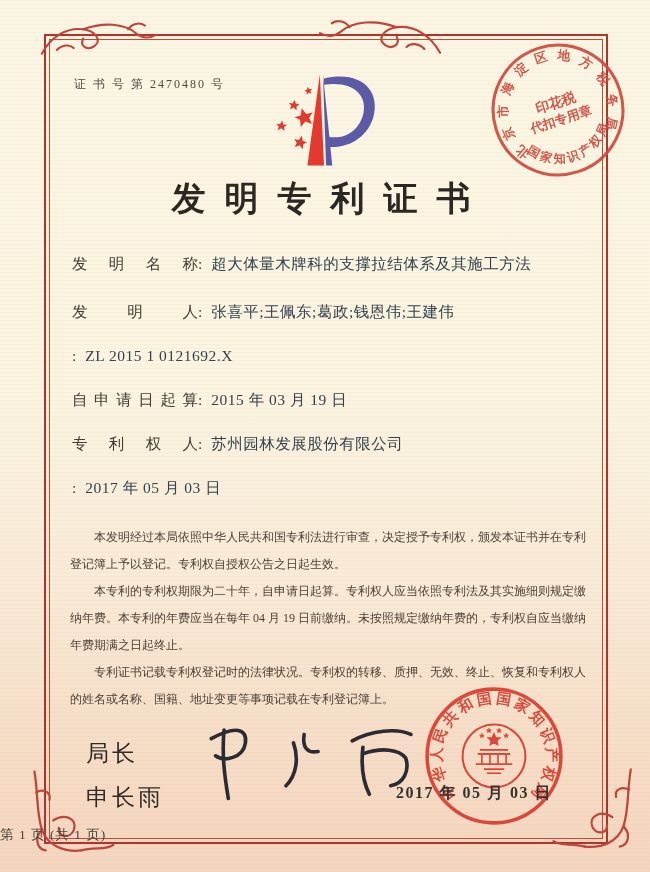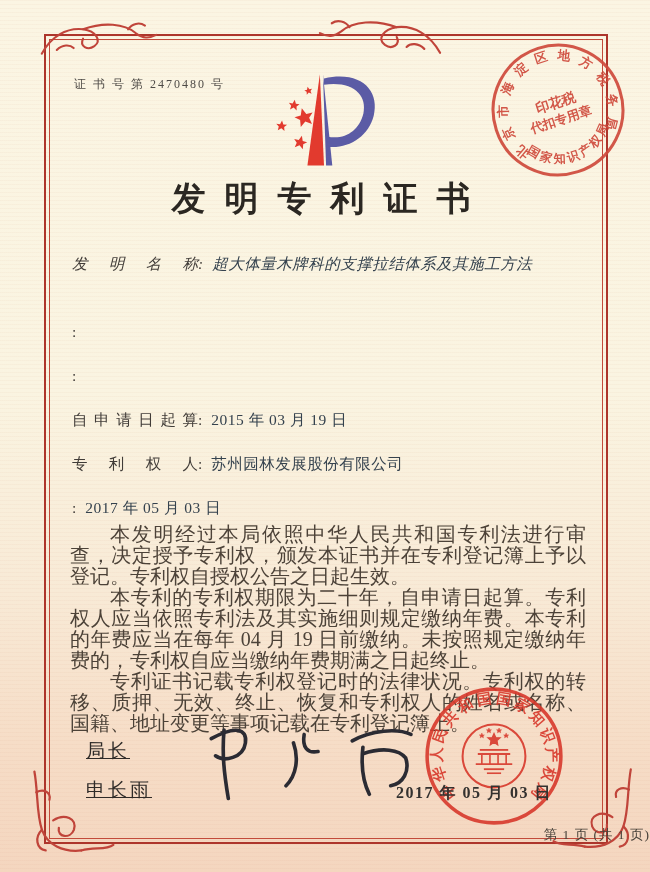--- a/index.html
+++ b/index.html
@@ -13,34 +13,34 @@
   .frame{position:absolute;left:44px;top:34px;right:42px;bottom:28px;border:2px solid #ad352b;z-index:2;}
   .frame-inner{position:absolute;inset:3px;border:1.5px solid #c24a3a;}
   .orn{position:absolute;z-index:3;color:#c0443a;}
   .cert-number{position:absolute;left:74px;top:76px;z-index:3;font-size:12px;letter-spacing:2px;color:#4e4a46;}
   .logo{position:absolute;left:266px;top:68px;width:116px;height:112px;z-index:3;}
   .tax-stamp{position:absolute;left:482px;top:34px;width:152px;height:152px;z-index:4;opacity:.92;}
   .title{position:absolute;left:0;right:8px;top:176px;z-index:3;text-align:center;
          font-size:34px;font-weight:bold;color:#2b2722;letter-spacing:19px;text-indent:19px;}
   .fields{position:absolute;left:72px;top:252px;right:58px;z-index:3;}
   .field-row{display:flex;align-items:flex-start;margin-bottom:20px;font-size:15.5px;line-height:24px;}
-  .field-row.first{margin-bottom:44px;font-style:italic;}
+  .field-row.first{margin-bottom:24px;}
   .field-label{display:inline-block;width:126px;text-align:justify;text-align-last:justify;color:#413c38;flex:0 0 auto;}
   .field-colon{color:#413c38;margin-right:9px;flex:0 0 auto;}
   .field-value{color:#35424e;letter-spacing:.5px;}
   .body-text{position:absolute;left:70px;right:64px;top:524px;z-index:3;color:#4c4238;
-             font-size:20px;line-height:21px;text-align:justify;}
+             font-size:12px;line-height:27px;text-align:justify;}
   .body-text p{margin:0;text-indent:2em;}
-  .sign-block{position:absolute;left:86px;top:738px;z-index:3;color:#2f2b28;font-size:19px;text-decoration:underline;}
+  .sign-block{position:absolute;left:86px;top:738px;z-index:3;color:#2f2b28;font-size:23px;}
   .sign-block div{margin-bottom:13px;letter-spacing:3px;}
   .signature-svg{position:absolute;left:192px;top:710px;width:235px;height:98px;z-index:3;}
   .seal{position:absolute;left:418px;top:680px;width:152px;height:152px;z-index:4;opacity:.9;}
   .seal-date{position:absolute;left:396px;top:783px;z-index:5;font-size:16px;font-weight:bold;
              letter-spacing:1.5px;color:#343230;}
-  .footer{position:absolute;left:0;right:0;top:826px;z-index:3;text-align:right;
+  .footer{position:absolute;left:0;right:0;top:826px;z-index:3;text-align:left;
           font-size:13.5px;letter-spacing:1px;color:#49433b;}
   svg text{font-family:"Liberation Serif","DejaVu Serif",serif;}
 </style>
 </head>
 <body>
 
 <div class="page">
 
   <svg width="0" height="0" style="position:absolute" aria-hidden="true">
     <defs>
@@ -125,24 +125,27 @@
 
   <div class="title">发明专利证书</div>
 
   <div class="fields">
     <div class="field-row first">
       <span class="field-label">发明名称</span>
         <span class="field-colon">:</span>
       <span class="field-value">超大体量木牌科的支撑拉结体系及其施工方法</span>
     </div>
     <div class="field-row">
-        <span class="field-colon">:</span>
-    </div>
-    <div class="field-row">
-        <span class="field-colon">:</span>
+      <span class="field-label">发明人</span>
+        <span class="field-colon">:</span>
+      <span class="field-value">张喜平;王佩东;葛政;钱恩伟;王建伟</span>
+    </div>
+    <div class="field-row">
+        <span class="field-colon">:</span>
+      <span class="field-value">ZL 2015 1 0121692.X</span>
     </div>
     <div class="field-row">
       <span class="field-label">自申请日起算</span>
         <span class="field-colon">:</span>
       <span class="field-value">2015 年 03 月 19 日</span>
     </div>
     <div class="field-row">
       <span class="field-label">专利权人</span>
         <span class="field-colon">:</span>
       <span class="field-value">苏州园林发展股份有限公司</span>

